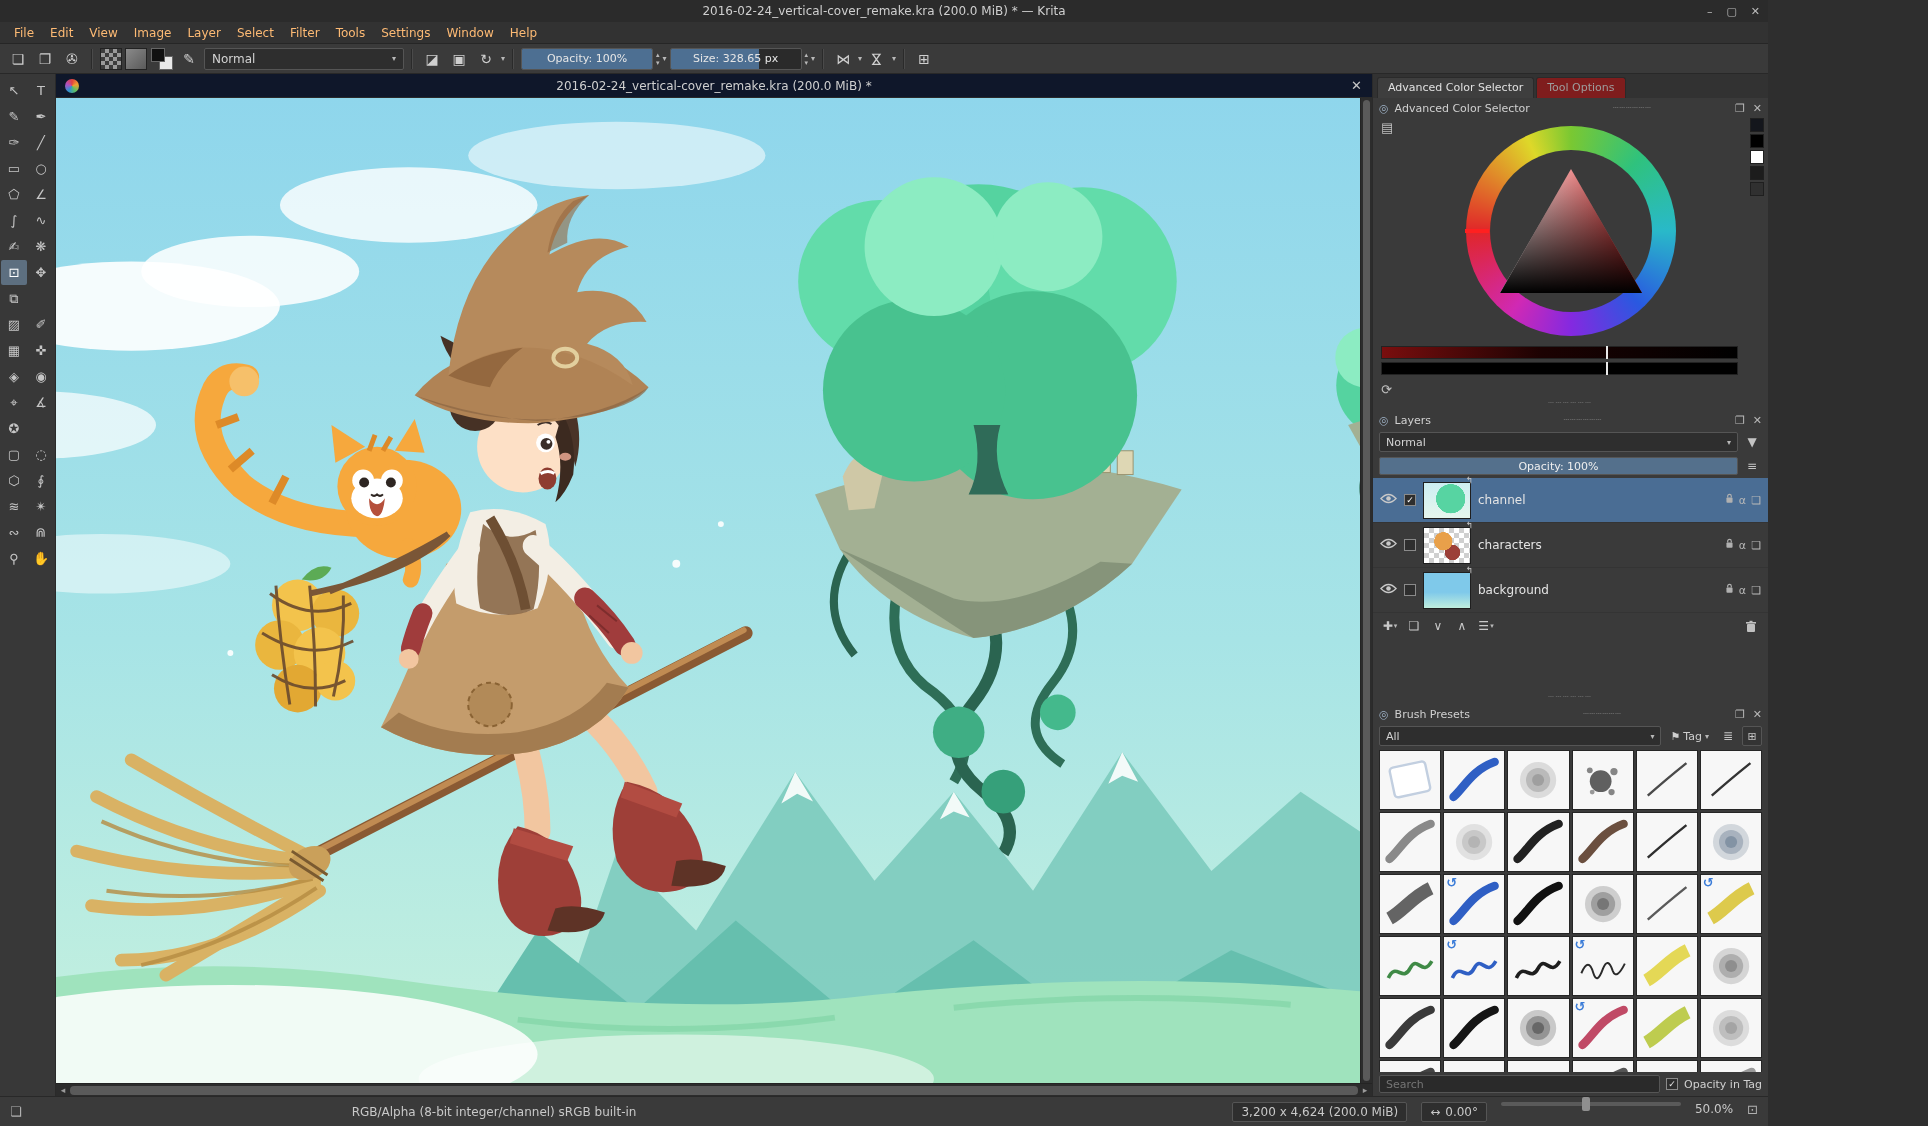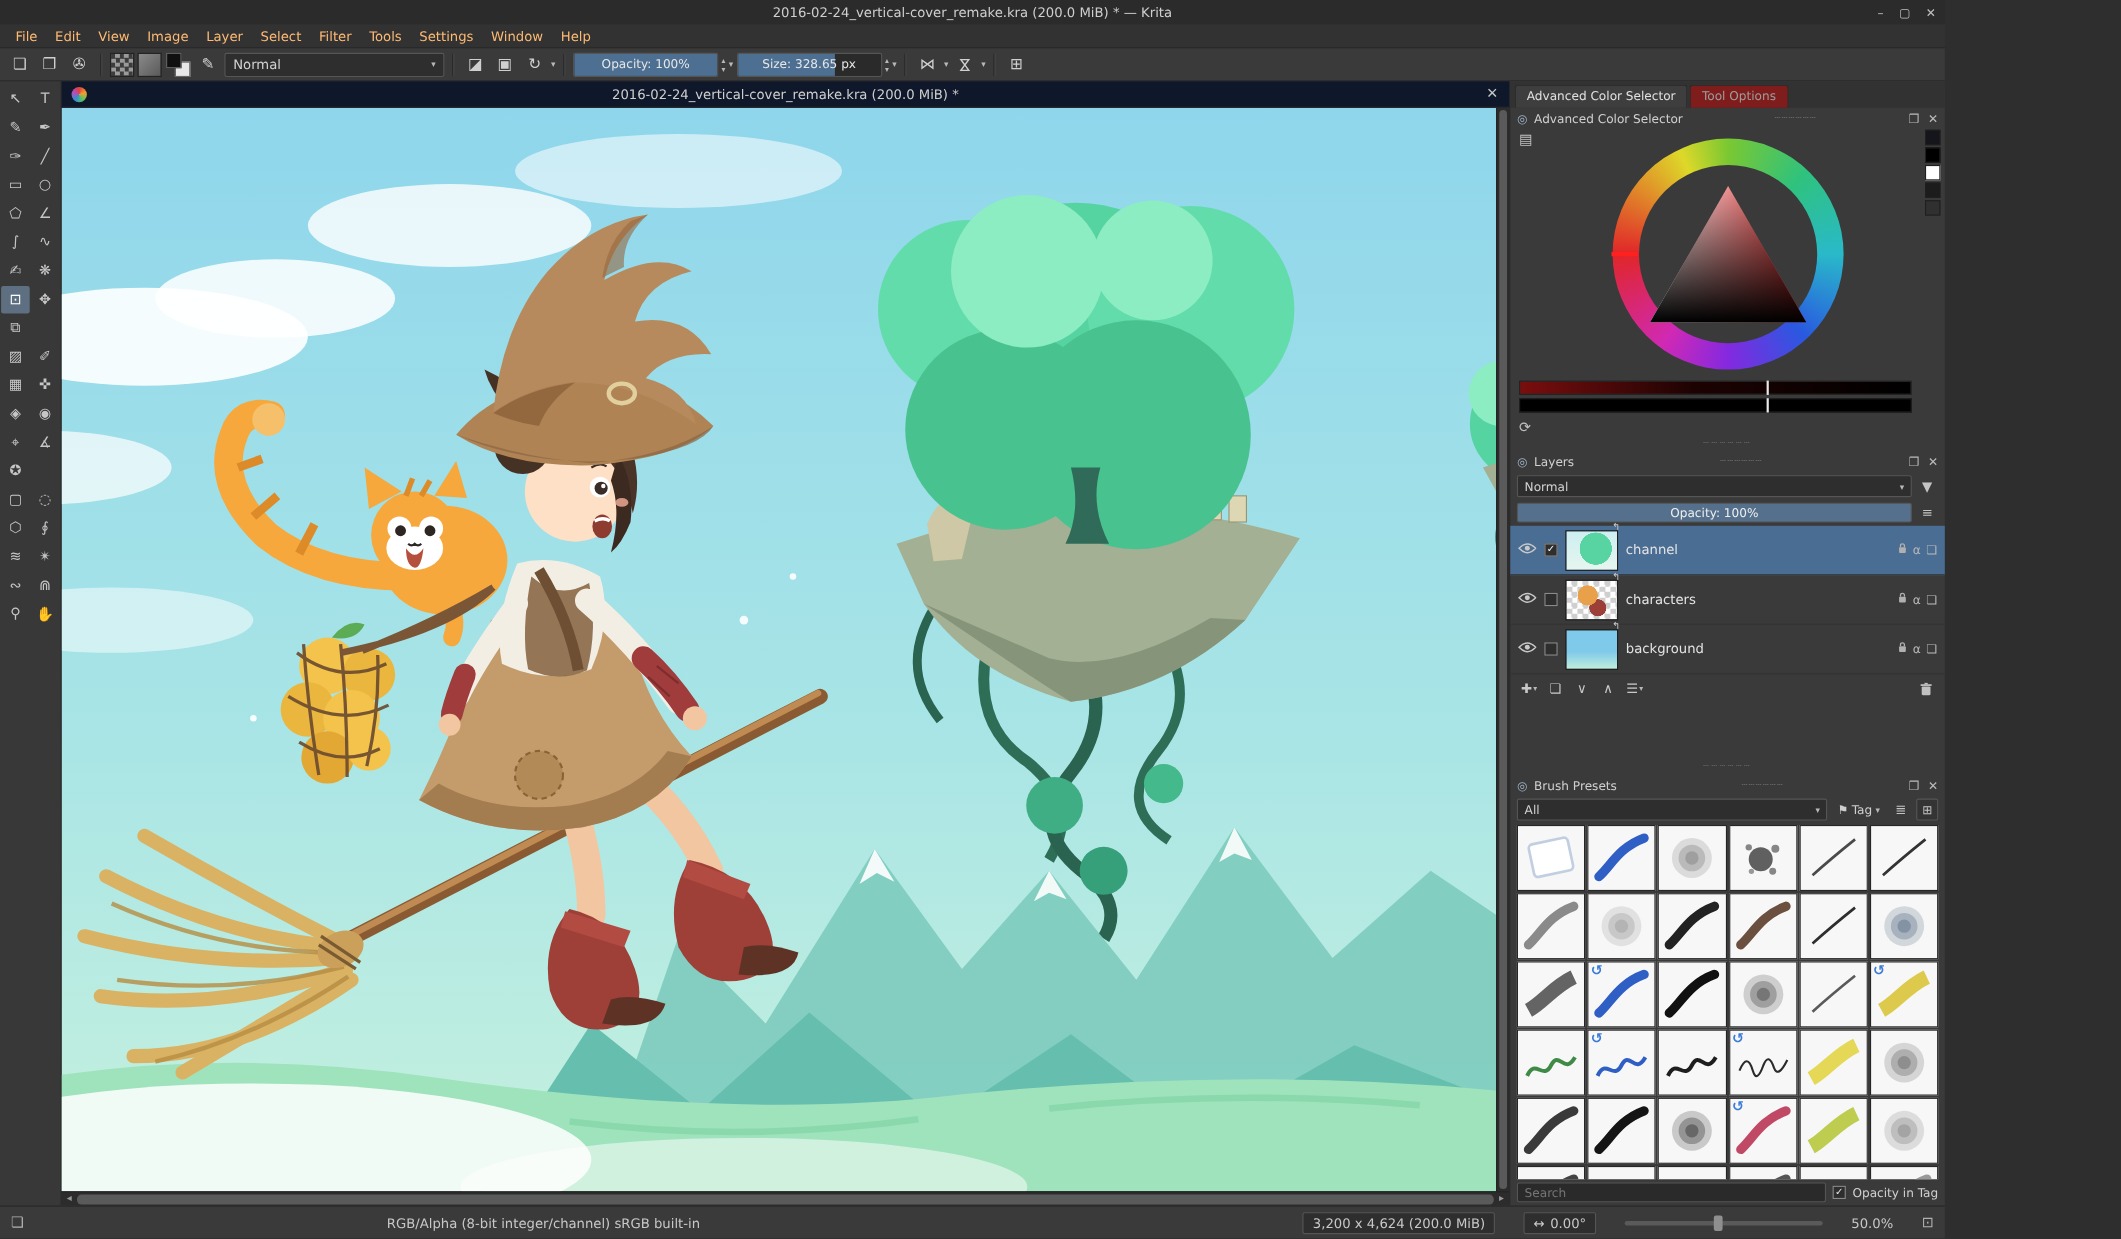--- a/index.html
+++ b/index.html
@@ -108,21 +108,21 @@
   .dirty{position:absolute;top:0;left:2px;color:#3b7cd8;font-size:13px;font-weight:bold}
   .brush-search{height:24px;display:flex;align-items:center;gap:6px;padding:2px 6px;flex:none}
   .search-input{flex:1;height:18px;background:#2a2a2a;border:1px solid #555;border-radius:2px;color:#bdbdbd;padding:0 6px;font-size:11px;font-family:"DejaVu Sans","Liberation Sans",sans-serif}
   .chkbox{width:12px;height:12px;border:1px solid #8a8a8a;background:#2e2e2e;display:flex;align-items:center;justify-content:center;font-size:9px;color:#e8e8e8}
   .fit-label{font-size:11px;color:#d0d0d0}
 
   
   .statusbar{height:30px;background:#3a3a3a;border-top:1px solid #282828;display:flex;align-items:center;gap:10px;padding:0 10px;font-size:12px;color:#c8c8c8;flex:none}
   .sb-icon{font-size:13px;color:#b0b0b0}
   .profile{margin-left:320px}
-  .sb-right{margin-left:auto;display:flex;align-items:center;gap:26px}
+  .sb-right{margin-left:auto;display:flex;align-items:flex-start;gap:14px}
   .sb-field{background:#2e2e2e;border:1px solid #555;border-radius:2px;height:20px;display:flex;align-items:center;padding:0 8px;gap:5px}
   .zoom-slider{width:180px;height:4px;background:#5a5a5a;border-radius:2px;position:relative}
   .zoom-handle{position:absolute;left:45%;top:-5px;width:8px;height:14px;background:#8f8f8f;border-radius:2px}
 </style>
 </head>
 <body>
 
 <div class="app">
 
   <div class="titlebar">

